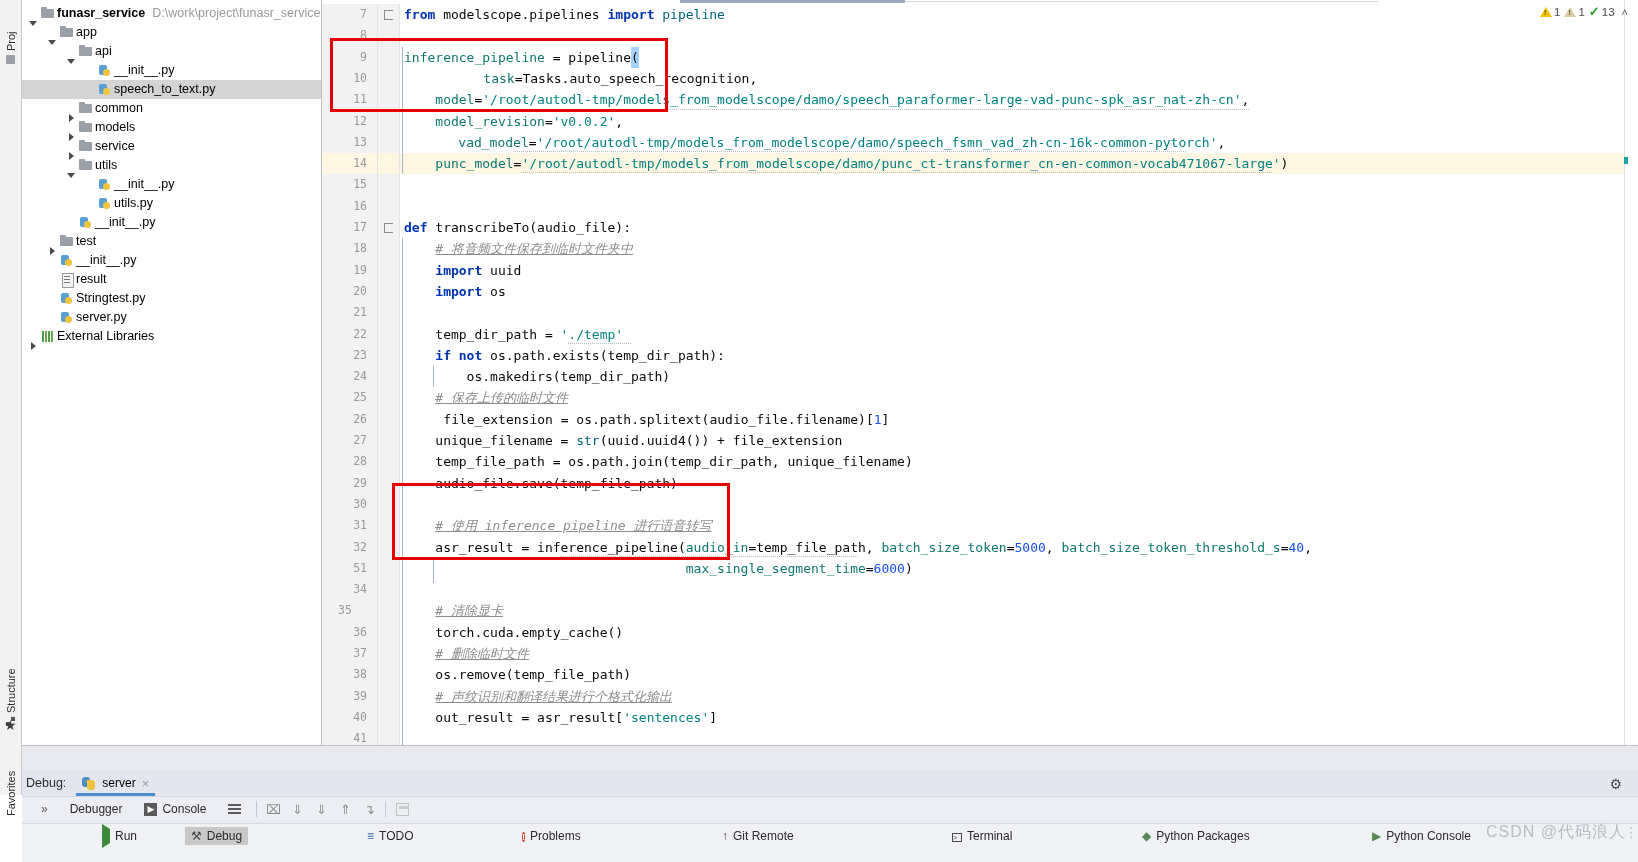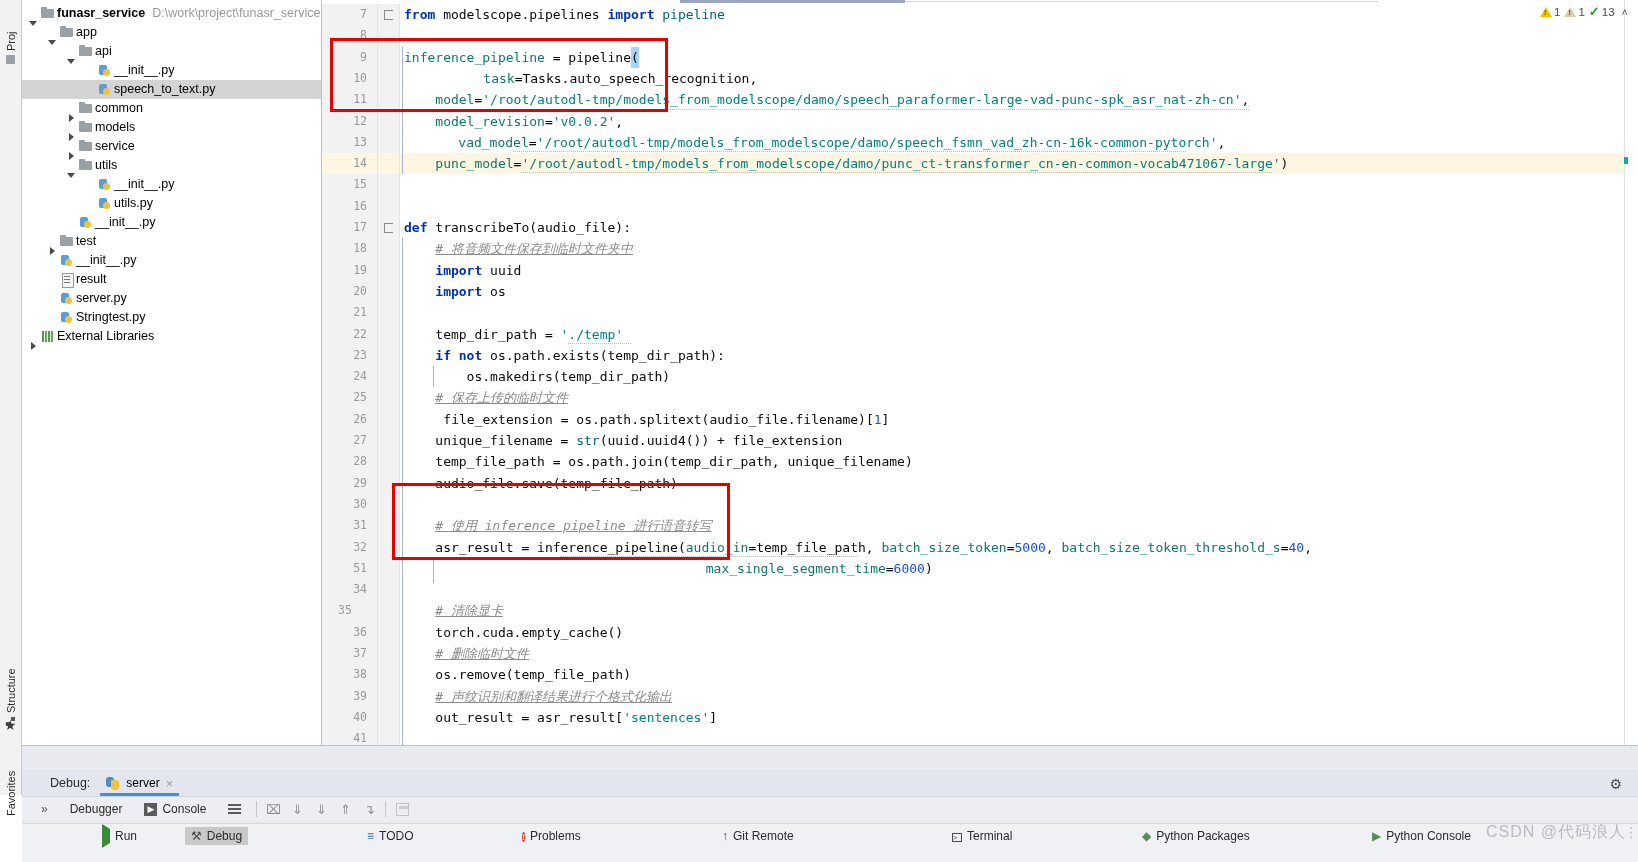--- a/index.html
+++ b/index.html
@@ -235,21 +235,21 @@
   }
 
   
   .debug-panel {
     position:absolute; left:22px; top:745px; right:0; height:117px;
     background:#e8eaf0; border-top:1px solid #c0c0c0;
   }
   .debug-header {
     position:absolute; left:0; top:24px; right:0; height:26px;
     background:#e3e6ee;
-    display:flex; align-items:center; padding-left:28px; gap:10px;
+    display:flex; align-items:center; padding-left:4px; gap:10px;
   }
   .debug-label { font-size:12.5px; color:#2b2b2b; }
   .debug-tab {
     display:flex; align-items:center; gap:6px; height:26px;
     padding:0 6px; position:relative;
   }
   .debug-tab .underline {
     position:absolute; left:0; bottom:0; width:100%; height:3px;
     background:#4a8fd4;
   }
@@ -438,26 +438,26 @@
           <span class="tlabel">__init__.py</span>
         </div>
         <div class="trow" style="padding-left: 23px;">
           <span class="twist"></span>
           <span class="ico txt"></span>
           <span class="tlabel">result</span>
         </div>
         <div class="trow" style="padding-left: 23px;">
           <span class="twist"></span>
           <span class="ico py"></span>
+          <span class="tlabel">Stringtest.py</span>
+        </div>
+        <div class="trow" style="padding-left: 23px;">
+          <span class="twist"></span>
+          <span class="ico py"></span>
           <span class="tlabel">server.py</span>
-        </div>
-        <div class="trow" style="padding-left: 23px;">
-          <span class="twist"></span>
-          <span class="ico py"></span>
-          <span class="tlabel">Stringtest.py</span>
         </div>
         <div class="trow" style="padding-left: 4px;">
           <span class="twist right"></span>
           <span class="ico lib"></span>
           <span class="tlabel">External Libraries</span>
         </div>
       </div>
   </div>
 
   <div class="editor-wrap">
@@ -533,21 +533,21 @@
         <div class="cline" style="top: 340.8px; left: 4px;">    <span class="kw">if</span> <span class="kw">not</span> os.path.exists(temp_dir_path):</div>
         <div class="cline" style="top: 362.1px; left: 4px;">        os.makedirs(temp_dir_path)</div>
         <div class="cline" style="top: 383.4px; left: 4px;">    <span class="cmt"># 保存上传的临时文件</span></div>
         <div class="cline" style="top: 404.7px; left: 12px;">    file_extension = os.path.splitext(audio_file.filename)[<span class="num">1</span>]</div>
         <div class="cline" style="top: 426px; left: 4px;">    unique_filename = <span class="fn">str</span>(uuid.uuid4()) + file_extension</div>
         <div class="cline" style="top: 447.3px; left: 4px;">    temp_file_path = os.path.join(temp_dir_path, unique_filename)</div>
         <div class="cline" style="top: 468.6px; left: 4px;">    audio_file.save(temp_file_path)</div>
         <div class="cline" style="top: 489.9px; left: 4px;"></div>
         <div class="cline" style="top: 511.2px; left: 4px;">    <span class="cmt"># 使用 inference pipeline 进行语音转写</span></div>
         <div class="cline" style="top: 532.5px; left: 4px;">    asr_result = inference_pipeline(<span class="kwarg">audio_in</span>=temp_file_path, <span class="kwarg">batch_size_token</span>=<span class="num">5000</span>, <span class="kwarg">batch_size_token_threshold_s</span>=<span class="num">40</span>,</div>
-        <div class="cline" style="top: 553.8px; left: 4px; padding-left: 20px;">                                    <span class="kwarg">max_single_segment_time</span>=<span class="num">6000</span>)</div>
+        <div class="cline" style="top: 553.8px; left: 4px;">                                    <span class="kwarg">max_single_segment_time</span>=<span class="num">6000</span>)</div>
         <div class="cline" style="top: 575.1px; left: 4px;"></div>
         <div class="cline" style="top: 596.4px; left: 4px;">    <span class="cmt"># 清除显卡</span></div>
         <div class="cline" style="top: 617.7px; left: 4px;">    torch.cuda.empty_cache()</div>
         <div class="cline" style="top: 639px; left: 4px;">    <span class="cmt"># 删除临时文件</span></div>
         <div class="cline" style="top: 660.3px; left: 4px;">    os.remove(temp_file_path)</div>
         <div class="cline" style="top: 681.6px; left: 4px;">    <span class="cmt"># 声纹识别和翻译结果进行个格式化输出</span></div>
         <div class="cline" style="top: 702.9px; left: 4px;">    out_result = asr_result[<span class="str2">'sentences'</span>]</div>
         <div class="cline" style="top: 724.2px; left: 4px;"></div>
         <div class="indent-guide" style="left: 2px; top: 42.6px; height: 127.8px;"></div>
         <div class="indent-guide" style="left: 2px; top: 234.3px; height: 639px;"></div>

